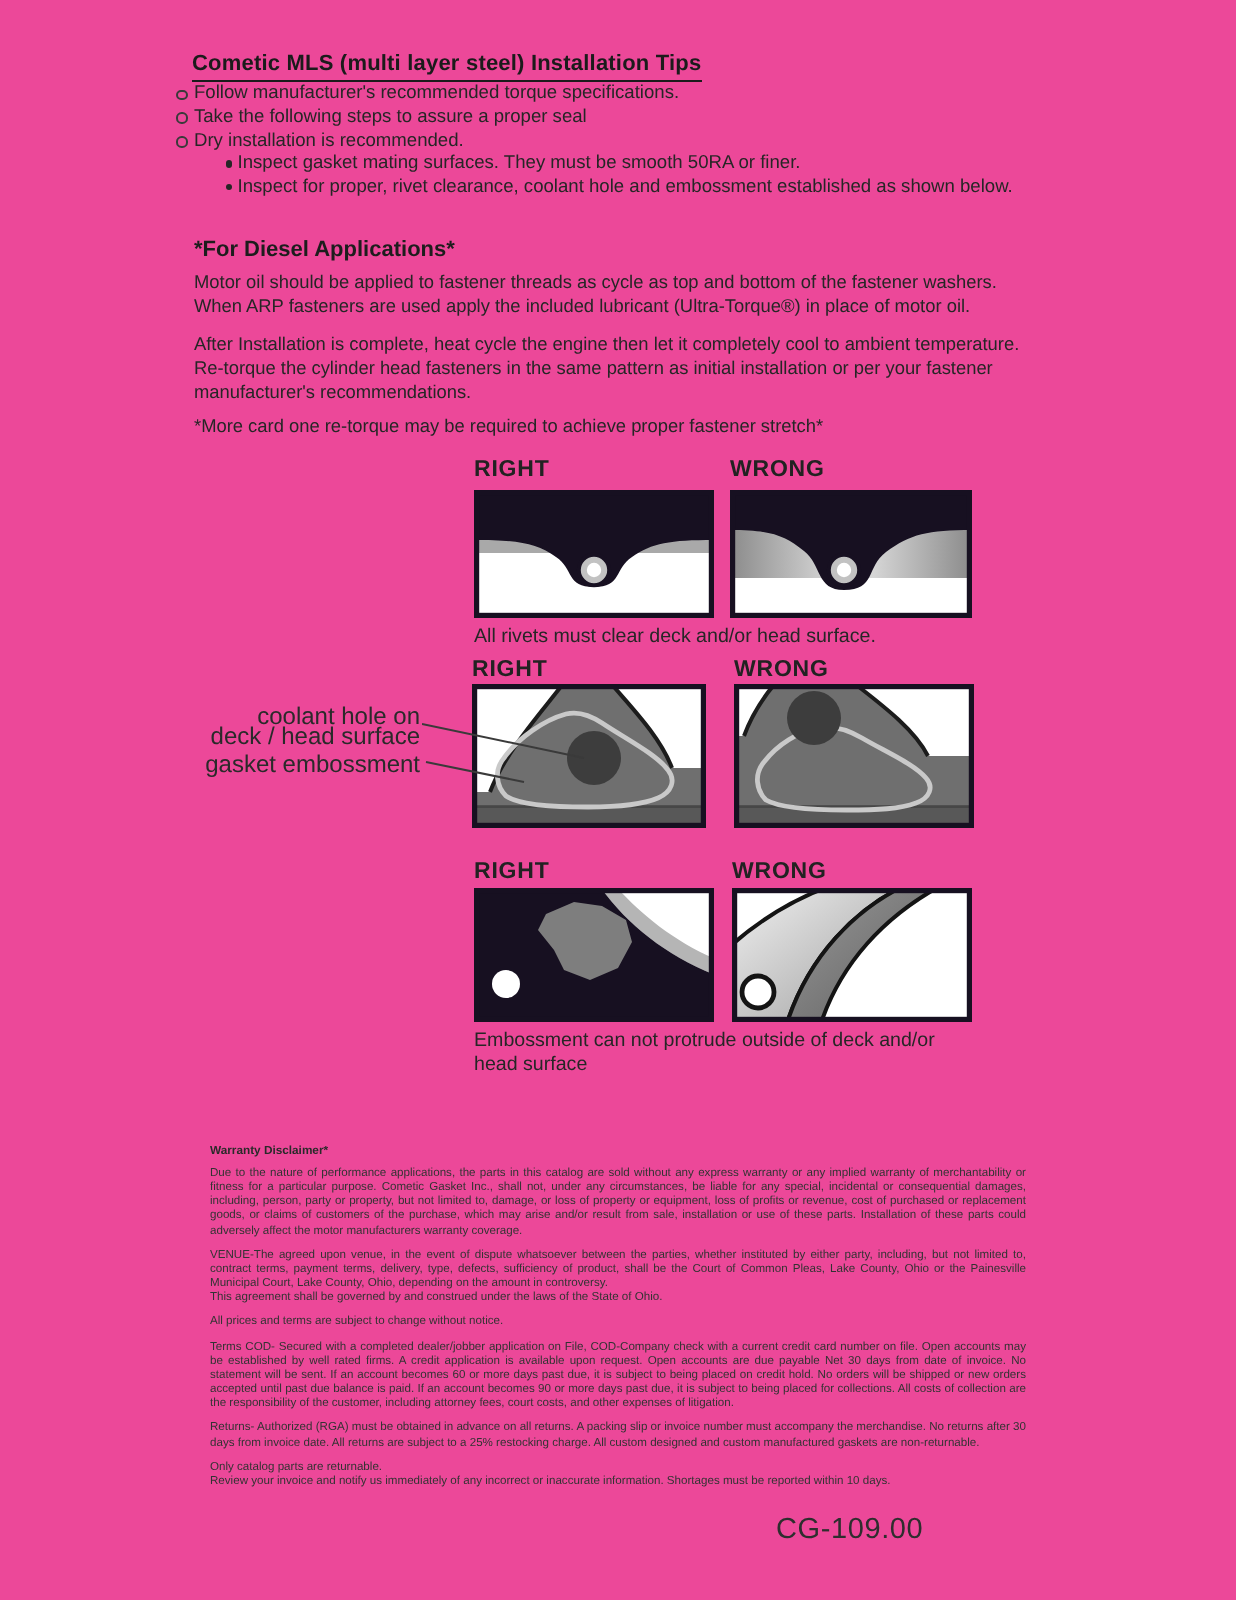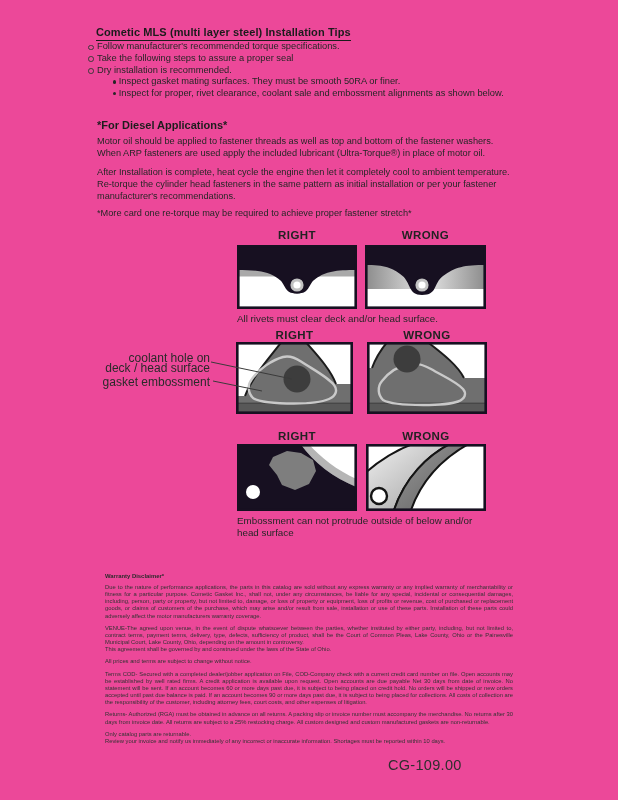--- a/index.html
+++ b/index.html
@@ -15,21 +15,21 @@
   .bullets{left:88px;top:41px;font-size:9.3px;line-height:11.8px;color:#262626;}
   .b-row{display:flex;align-items:flex-start;}
   .b-glyph{flex:0 0 auto;width:3.6px;height:3.6px;border:.9px solid #3a3a3a;border-radius:50%;margin:3.6px 3.4px 0 0;}
   .sb-row{display:flex;align-items:flex-start;padding-left:25px;}
   .sb-glyph{flex:0 0 auto;width:3.2px;height:3.2px;background:#262626;border-radius:50%;margin:4px 2.6px 0 0;}
   .diesel-h{left:97px;top:119px;font-size:11px;font-weight:bold;color:#1d1d1d;}
   .para{left:97px;width:420px;font-size:9.2px;line-height:12.1px;color:#262626;}
   .p1{top:135px;}
   .p2{top:166px;}
   .note{left:97px;top:208px;font-size:9.2px;color:#262626;}
-  .rw{font-size:11.5px;font-weight:bold;letter-spacing:.4px;text-align:center;color:#222;}
+  .rw{font-size:11.5px;font-weight:bold;letter-spacing:.4px;text-align:left;color:#222;}
   .cap{font-size:9.8px;color:#262626;}
   .cap-c{text-align:center;}
   .callout{font-size:12px;line-height:10.4px;text-align:right;color:#2a2a2a;white-space:pre-line;width:112px;left:98px;}
   .warr-h{left:105px;top:573px;font-size:5.9px;font-weight:bold;color:#2a2a2a;}
   .warr{left:105px;top:584px;width:408px;font-size:5.8px;line-height:7.15px;color:#333;text-align:justify;}
   .warr p{margin:0 0 5px 0;white-space:pre-line;}
   .footer{left:388px;top:757px;font-size:14.5px;color:#2e2e2e;letter-spacing:.3px;}
   svg{display:block;}
 </style>
 </head>
@@ -51,26 +51,26 @@
     <div class="b-row">
       <span class="b-glyph"></span>
       <span>Dry installation is recommended.</span>
     </div>
     <div class="sb-row">
       <span class="sb-glyph"></span>
       <span>Inspect gasket mating surfaces.  They must be smooth 50RA or finer.</span>
     </div>
     <div class="sb-row">
       <span class="sb-glyph"></span>
-      <span>Inspect for proper, rivet clearance, coolant sale and embossment alignments as shown below.</span>
+      <span>Inspect for proper, rivet clearance, coolant hole and embossment established as shown below.</span>
     </div>
   </div>
 
   <div class="abs diesel-h">*For Diesel Applications*</div>
-  <div class="abs para p1">Motor oil should be applied to fastener threads as well as top and bottom of the fastener washers. When ARP fasteners are used apply the included lubricant (Ultra-Torque®) in place of motor oil.</div>
+  <div class="abs para p1">Motor oil should be applied to fastener threads as cycle as top and bottom of the fastener washers. When ARP fasteners are used apply the included lubricant (Ultra-Torque®) in place of motor oil.</div>
   <div class="abs para p2">After Installation is complete, heat cycle the engine then let it completely cool to ambient temperature. Re-torque the cylinder head fasteners in the same pattern as initial installation or per your fastener manufacturer's recommendations.</div>
   <div class="abs note">*More card one re-torque may be required to achieve proper fastener stretch*</div>
 
   <div class="abs rw" style="left:237px;top:229px;width:120px;">RIGHT</div>
   <div class="abs rw" style="left:365px;top:229px;width:121px;">WRONG</div>
 
   <svg class="abs" style="left:237px;top:245px;" width="120" height="64" viewBox="0 0 120 64">
     <rect width="120" height="64" fill="#ffffff"></rect>
     <rect x="2" y="25" width="116" height="6.5" fill="#a9a9a9"></rect>
     <path d="M0,0 H120 V25 C98,25 89,26.5 79,33.5 C70,39.5 74,48.5 60,48.5 C46,48.5 50,39.5 41,33.5 C31,26.5 22,25 0,25 Z" fill="#171021"></path>
@@ -161,21 +161,21 @@
           <stop offset="1" stop-color="#5c5c5c"></stop>
       </linearGradient>
     </defs>
     <rect width="120" height="67" fill="#ffffff"></rect>
     <path d="M-2,30 C16,14 34,4 52,-2 L88,-2 C62,10 38,34 27,69 L-2,69 Z" fill="url(#g3a)" stroke="#141414" stroke-width="2"></path>
     <path d="M88,-2 C62,10 38,34 27,69 L44,69 C54,38 76,14 106,-2 Z" fill="url(#g3b)" stroke="#141414" stroke-width="2"></path>
     <circle cx="13" cy="52" r="8" fill="#ffffff" stroke="#141414" stroke-width="2.4"></circle>
     <rect x="1.3" y="1.3" width="117.4" height="64.4" fill="none" stroke="#171021" stroke-width="2.6"></rect>
   </svg>
 
-  <div class="abs cap" style="left:237px;top:515px;width:240px;line-height:11.5px;">Embossment can not protrude outside of below and/or head surface</div>
+  <div class="abs cap" style="left:237px;top:515px;width:240px;line-height:11.5px;">Embossment can not protrude outside of deck and/or head surface</div>
 
   <div class="abs warr-h">Warranty Disclaimer*</div>
   <div class="abs warr">
     <p>Due to the nature of performance applications, the parts in this catalog are sold without any express warranty or any implied warranty of merchantability or fitness for a particular purpose.  Cometic Gasket Inc., shall not, under any circumstances, be liable for any special, incidental or consequential damages, including, person, party or property, but not limited to, damage, or loss of property or equipment, loss of profits or revenue, cost of purchased or replacement goods, or claims of customers of the purchase, which may arise and/or result from sale, installation or use of these parts.  Installation of these parts could adversely affect the motor manufacturers warranty coverage.</p>
     <p>VENUE-The agreed upon venue, in the event of dispute whatsoever between the parties, whether instituted by either party, including, but not limited to, contract terms, payment terms, delivery, type, defects, sufficiency of product, shall be the Court of Common Pleas, Lake County, Ohio or the Painesville Municipal Court, Lake County, Ohio, depending on the amount in controversy.
 This agreement shall be governed by and construed under the laws of the State of Ohio.</p>
     <p>All prices and terms are subject to change without notice.</p>
     <p>Terms COD- Secured with a completed dealer/jobber application on File, COD-Company check with a current credit card number on file.  Open accounts may be established by well rated firms.  A credit application is available upon request.  Open accounts are due payable Net 30 days from date of invoice.  No statement will be sent.  If an account becomes 60 or more days past due, it is subject to being placed on credit hold.  No orders will be shipped or new orders accepted until past due balance is paid.  If an account becomes 90 or more days past due, it is subject to being placed for collections.  All costs of collection are the responsibility of the customer, including attorney fees, court costs, and other expenses of litigation.</p>
     <p>Returns- Authorized (RGA) must be obtained in advance on all returns.  A packing slip or invoice number must accompany the merchandise.  No returns after 30 days from invoice date.  All returns are subject to a 25% restocking charge.  All custom designed and custom manufactured gaskets are non-returnable.</p>
     <p>Only catalog parts are returnable.

